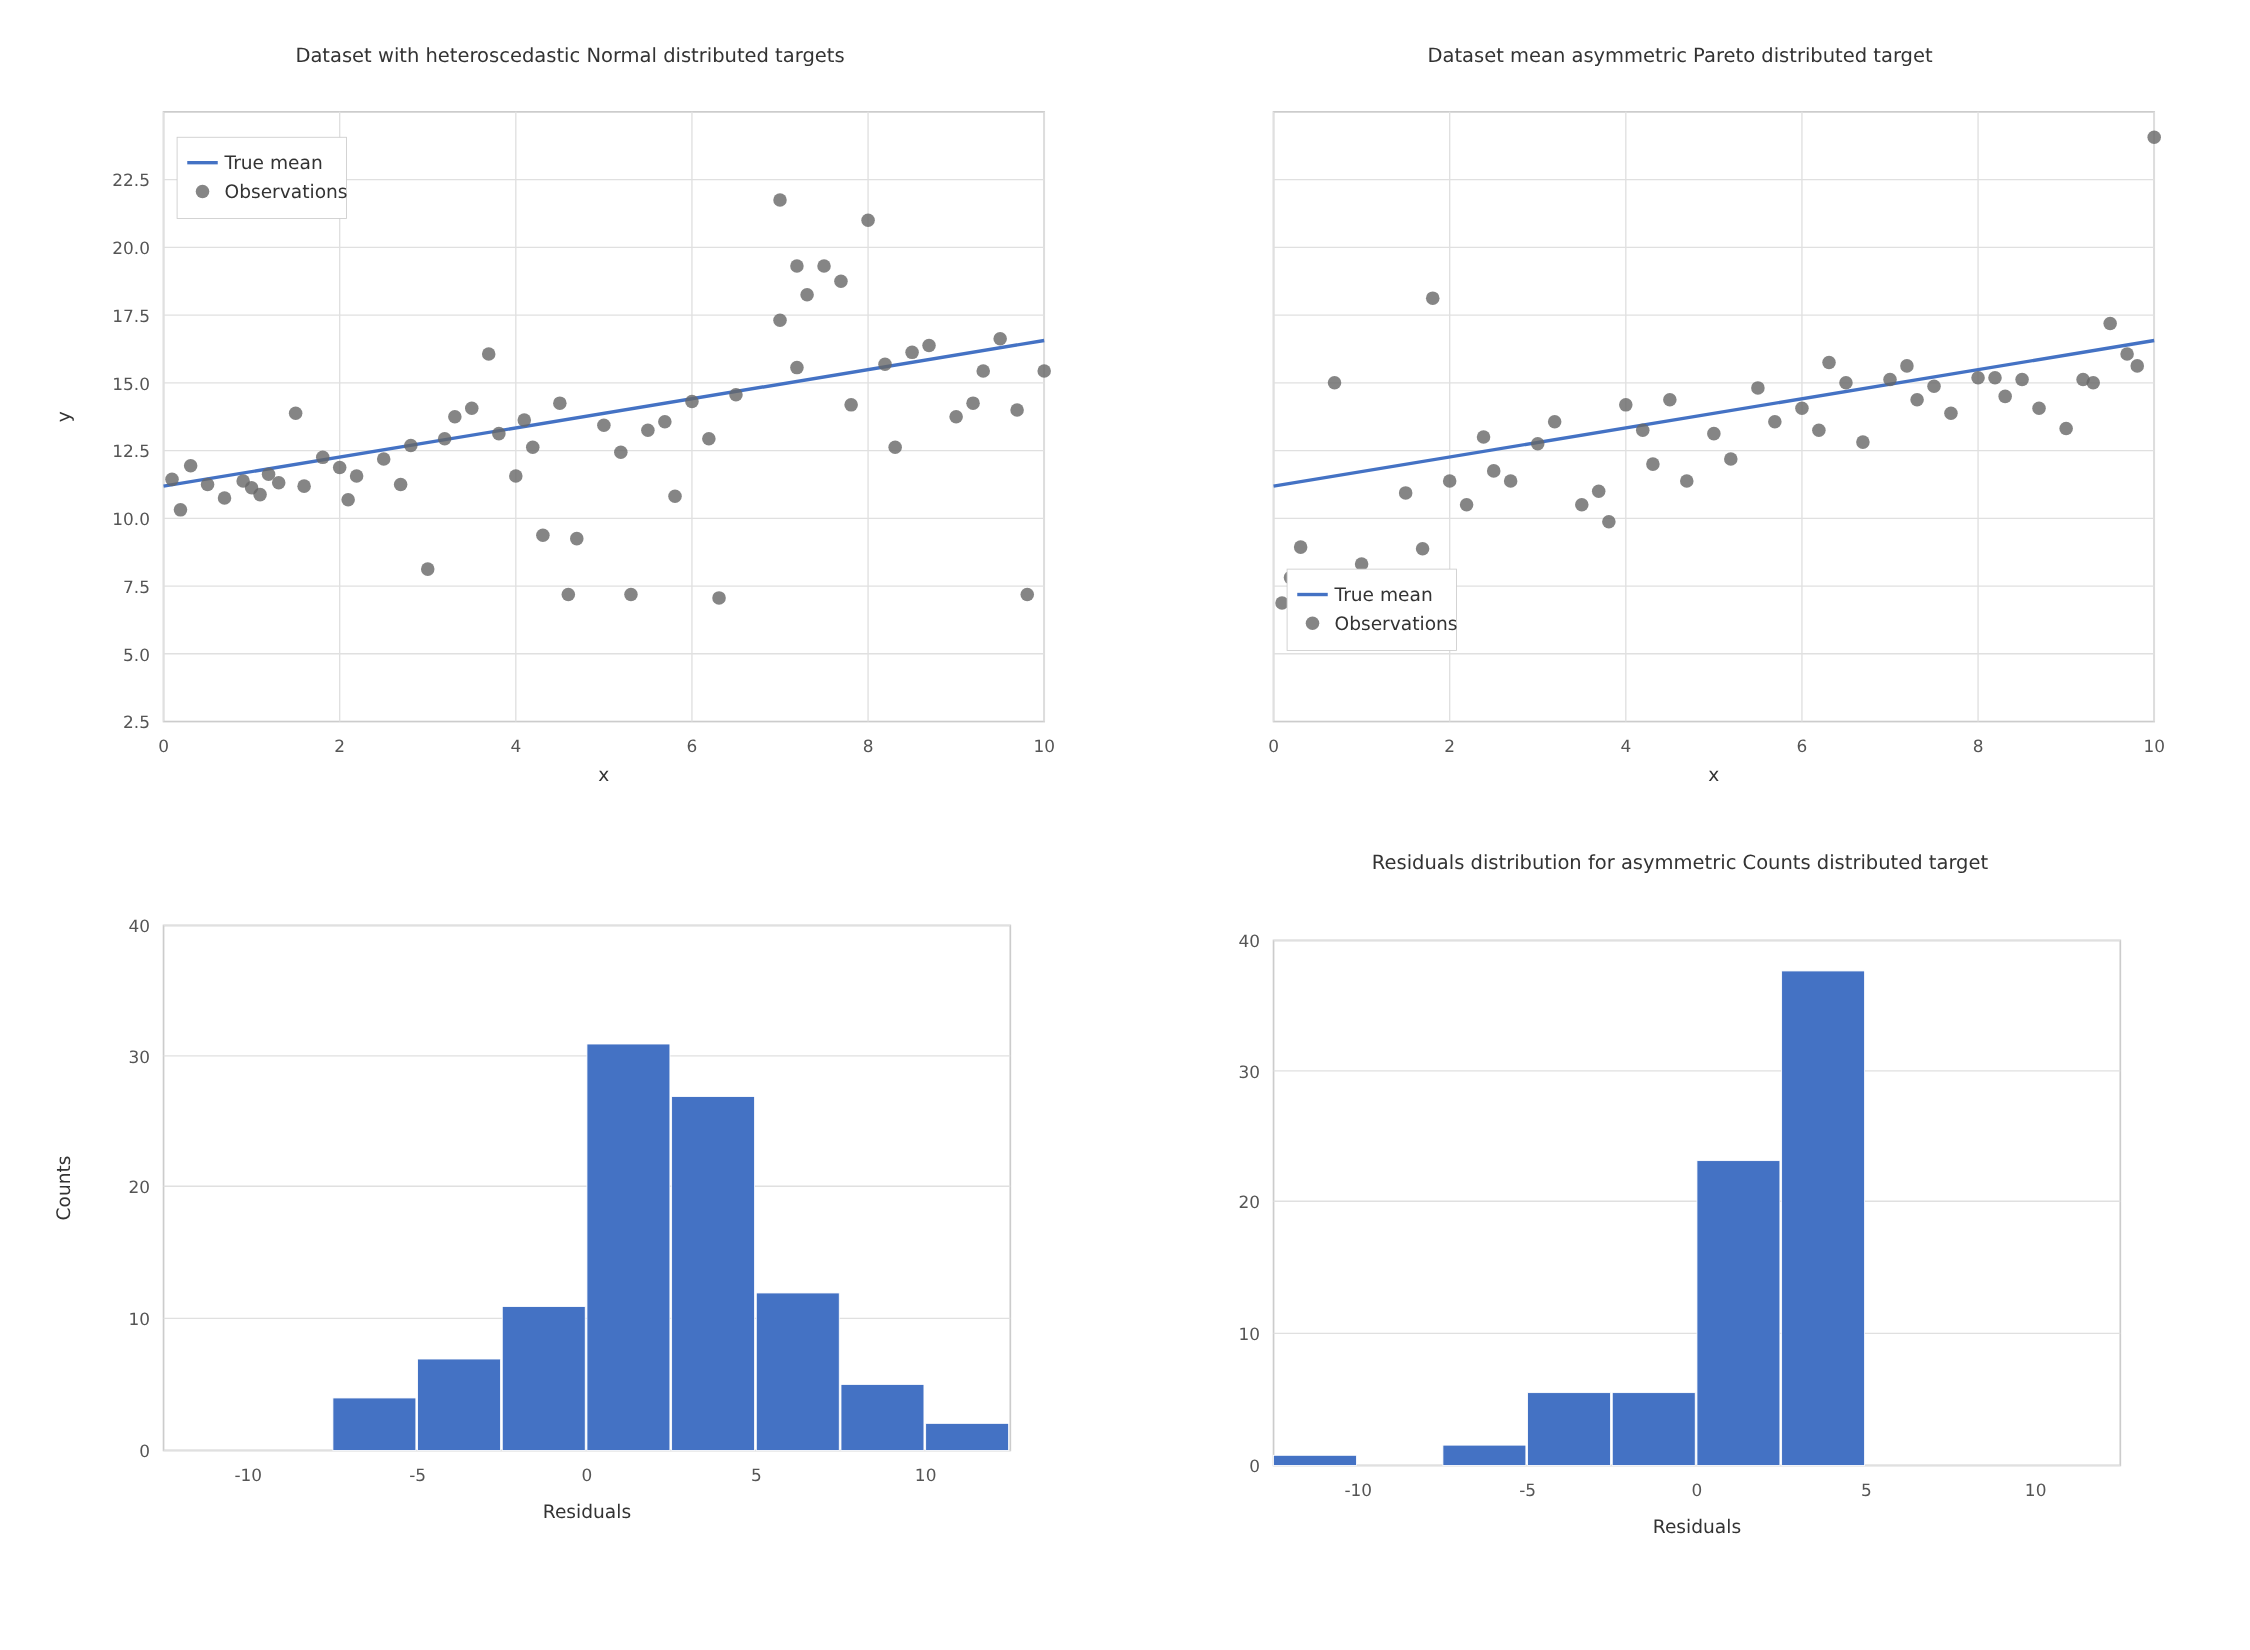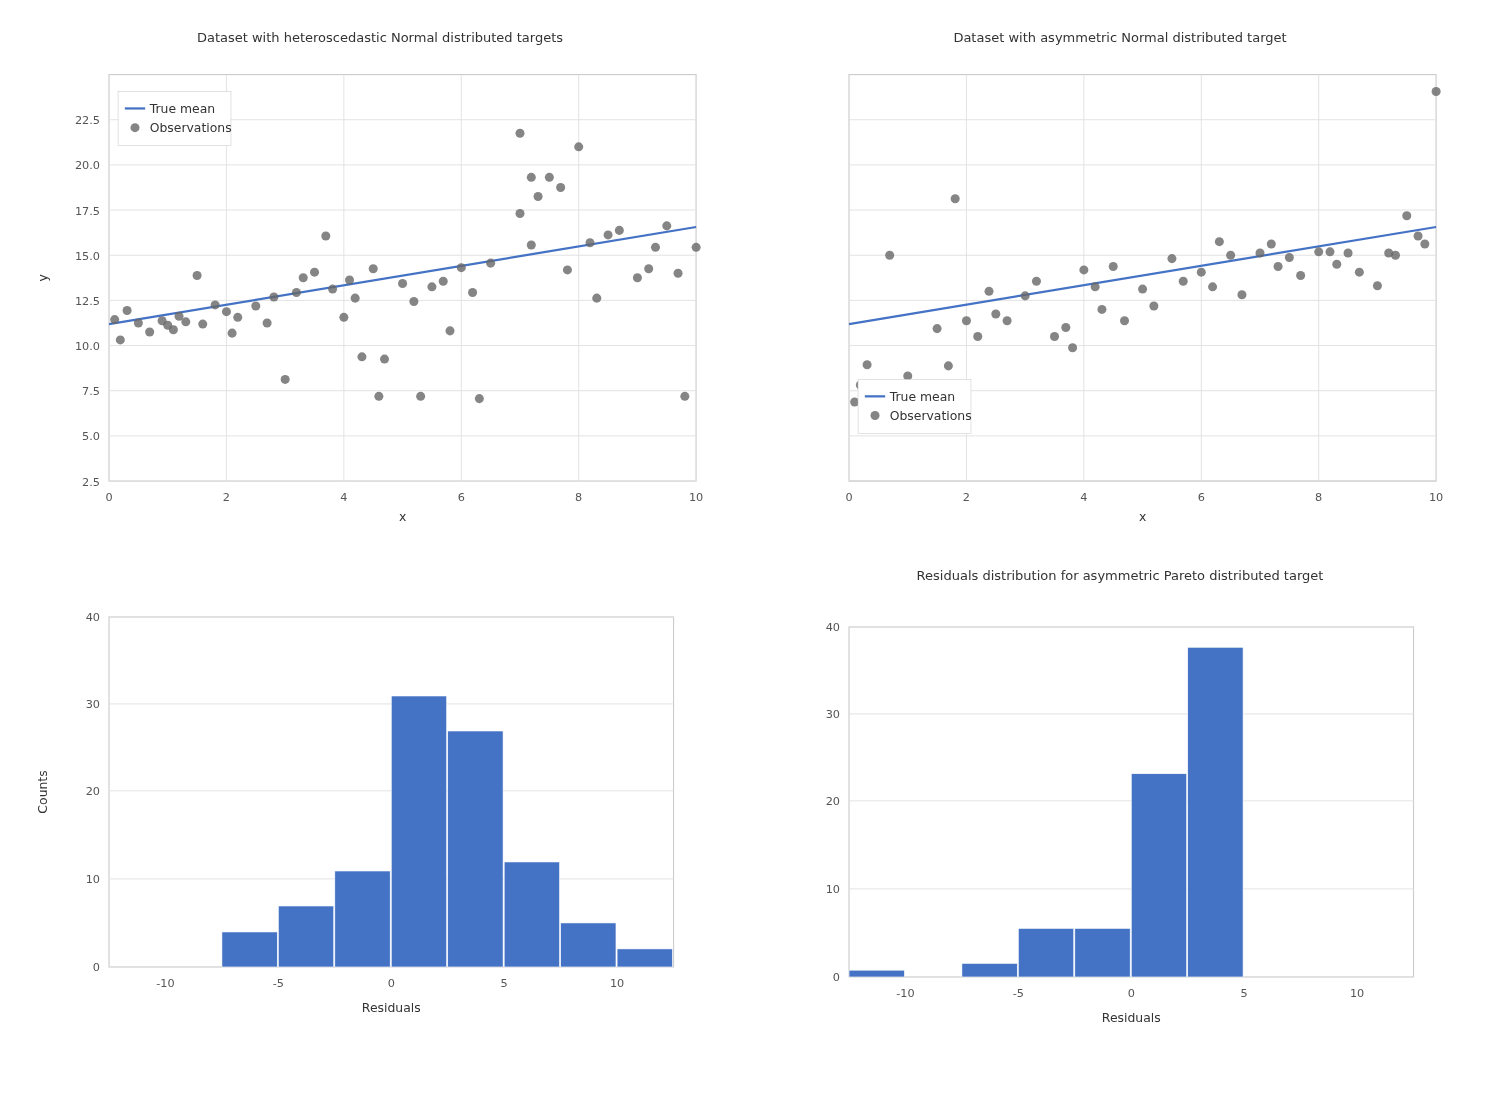--- a/index.html
+++ b/index.html
@@ -171,21 +171,21 @@
         <rect x="78" y="35" width="100" height="48" fill="white" stroke="#ccc" stroke-width="0.5"></rect>
         <line x1="84" y1="50" x2="102" y2="50" stroke="#4472C4" stroke-width="2"></line>
         <text x="106" y="54" class="legend-text">True mean</text>
         <circle cx="93" cy="67" r="4" fill="#666" opacity="0.8"></circle>
         <text x="106" y="71" class="legend-text">Observations</text>
       </svg>
     </div>
   </div>
 
   <div class="chart-cell">
-    <div class="chart-title">Dataset with asymmetric Normal distributed target</div>
+    <div class="chart-title">Dataset mean asymmetric Pareto distributed target</div>
     <div class="chart-area">
       <svg id="svg-top-right" viewBox="0 0 620 420">
 
         <rect x="70" y="20" width="520" height="360" fill="white" stroke="#ccc" stroke-width="1"></rect>
 
         <line x1="70" y1="380" x2="590" y2="380" stroke="#ccc" stroke-width="0.5"></line>
         <line x1="70" y1="60" x2="590" y2="60" stroke="#e0e0e0" stroke-width="0.8"></line>
         <line x1="70" y1="100" x2="590" y2="100" stroke="#e0e0e0" stroke-width="0.8"></line>
         <line x1="70" y1="140" x2="590" y2="140" stroke="#e0e0e0" stroke-width="0.8"></line>
         <line x1="70" y1="180" x2="590" y2="180" stroke="#e0e0e0" stroke-width="0.8"></line>
@@ -316,21 +316,21 @@
         <text x="120" y="348" class="tick-label" text-anchor="middle">-10</text>
         <text x="220" y="348" class="tick-label" text-anchor="middle">-5</text>
         <text x="320" y="348" class="tick-label" text-anchor="middle">0</text>
         <text x="420" y="348" class="tick-label" text-anchor="middle">5</text>
         <text x="520" y="348" class="tick-label" text-anchor="middle">10</text>
       </svg>
     </div>
   </div>
 
   <div class="chart-cell">
-    <div class="chart-title">Residuals distribution for asymmetric Pareto distributed target</div>
+    <div class="chart-title">Residuals distribution for asymmetric Counts distributed target</div>
     <div class="chart-area">
       <svg id="svg-bottom-right" viewBox="0 0 620 380">
 
         <rect x="70" y="20" width="500" height="310" fill="white" stroke="#ccc" stroke-width="1"></rect>
 
         <line x1="70" y1="20" x2="570" y2="20" stroke="#e0e0e0" stroke-width="0.8"></line>
         <line x1="70" y1="97" x2="570" y2="97" stroke="#e0e0e0" stroke-width="0.8"></line>
         <line x1="70" y1="174" x2="570" y2="174" stroke="#e0e0e0" stroke-width="0.8"></line>
         <line x1="70" y1="252" x2="570" y2="252" stroke="#e0e0e0" stroke-width="0.8"></line>
         <line x1="70" y1="330" x2="570" y2="330" stroke="#e0e0e0" stroke-width="0.8"></line>

